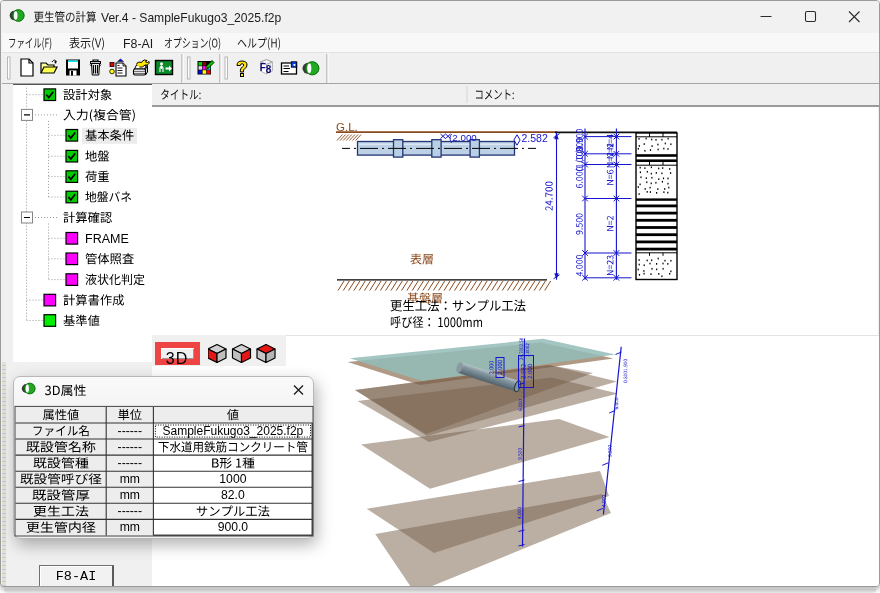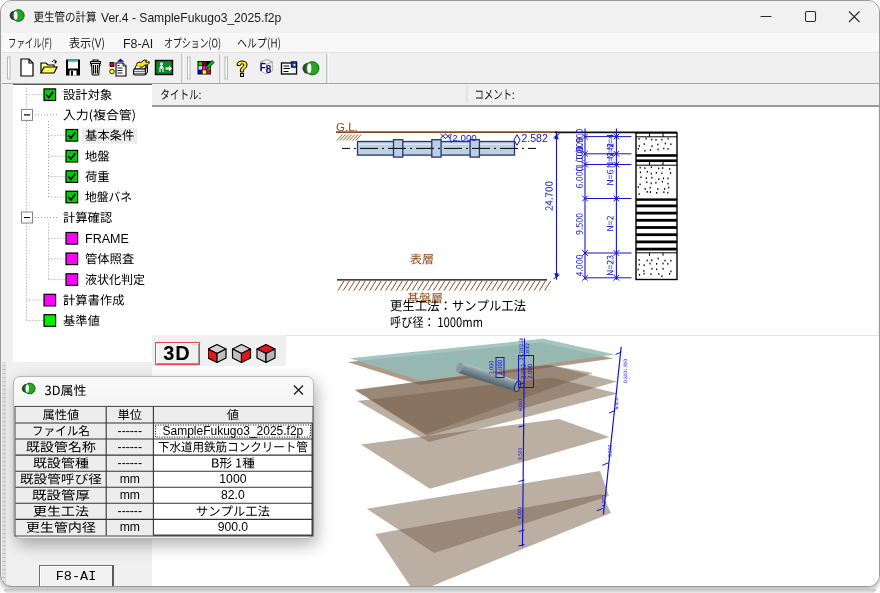--- a/index.html
+++ b/index.html
@@ -1,16 +1,16 @@
 <!DOCTYPE html>
 <html><head><meta charset="utf-8"><style>
 *{margin:0;padding:0;box-sizing:border-box}
 body{width:880px;height:593px;font-family:"Liberation Sans",sans-serif;overflow:hidden;background:#fff}
 body{background:#fff}
-#win{position:absolute;left:0;top:0;width:880px;height:587px;background:#f0f0f0;border:1px solid #9a9a9a;border-radius:12px;box-shadow:0 3px 5px rgba(0,0,0,0.28);overflow:hidden}
+#win{position:absolute;left:0;top:0;width:880px;height:587px;background:#f0f0f0;border:1px solid #9a9a9a;border-radius:4px;box-shadow:0 3px 5px rgba(0,0,0,0.28);overflow:hidden}
 .abs{position:absolute}
 </style></head><body>
 <div id="win">
     <svg class="abs" style="left:0;top:0" width="878" height="32" viewBox="0 0 878 32">
 <rect width="878" height="32" fill="#f1f1f1"></rect>
 <g transform="translate(10,8.5)">
 <circle cx="3.4799999999999995" cy="6" r="4.800000000000001" fill="#3a3a3a"></circle>
 <circle cx="7.32" cy="6" r="6" fill="#22a822"></circle>
 <circle cx="7.32" cy="6" r="5.82" fill="none" stroke="#0a700a" stroke-width="1"></circle>
 <ellipse cx="4.68" cy="6" rx="1.7999999999999998" ry="4.32" fill="#fff"></ellipse>
@@ -425,21 +425,21 @@
       <path d="M608.2,412.0 l6,-2.5" stroke="#1414cc" stroke-width="1"></path>
       <path d="M601.3,464.3 l6,-2.5" stroke="#1414cc" stroke-width="1"></path>
       <path d="M595.8,509.9 l6,-2.5" stroke="#1414cc" stroke-width="1"></path>
       <path transform="translate(624.5,370) rotate(-90) translate(-12,1.7)" d="M1.3 0.1C2 0.1 2.4 -0.5 2.4 -1.8C2.4 -3 2 -3.6 1.3 -3.6C0.7 -3.6 0.2 -3 0.2 -1.8C0.2 -0.5 0.7 0.1 1.3 0.1ZM1.3 -0.3C0.9 -0.3 0.7 -0.7 0.7 -1.8C0.7 -2.8 0.9 -3.2 1.3 -3.2C1.7 -3.2 2 -2.8 2 -1.8C2 -0.7 1.7 -0.3 1.3 -0.3Z M3.3 0.1C3.5 0.1 3.6 -0.1 3.6 -0.3C3.6 -0.5 3.5 -0.6 3.3 -0.6C3.2 -0.6 3 -0.5 3 -0.3C3 -0.1 3.2 0.1 3.3 0.1Z M5.3 0.1C6 0.1 6.4 -0.3 6.4 -0.8C6.4 -1.3 6.2 -1.6 5.9 -1.8V-1.8C6.1 -2 6.3 -2.3 6.3 -2.6C6.3 -3.2 6 -3.6 5.4 -3.6C4.8 -3.6 4.4 -3.2 4.4 -2.7C4.4 -2.3 4.6 -2 4.9 -1.9V-1.8C4.5 -1.7 4.2 -1.3 4.2 -0.9C4.2 -0.3 4.7 0.1 5.3 0.1ZM5.6 -1.9C5.2 -2.1 4.8 -2.3 4.8 -2.7C4.8 -3 5 -3.2 5.3 -3.2C5.7 -3.2 5.9 -3 5.9 -2.6C5.9 -2.4 5.8 -2.1 5.6 -1.9ZM5.3 -0.3C4.9 -0.3 4.6 -0.5 4.6 -0.9C4.6 -1.2 4.8 -1.5 5.1 -1.7C5.6 -1.5 6 -1.3 6 -0.9C6 -0.5 5.8 -0.3 5.3 -0.3Z M8 0.1C8.7 0.1 9.1 -0.5 9.1 -1.8C9.1 -3 8.7 -3.6 8 -3.6C7.3 -3.6 6.9 -3 6.9 -1.8C6.9 -0.5 7.3 0.1 8 0.1ZM8 -0.3C7.6 -0.3 7.3 -0.7 7.3 -1.8C7.3 -2.8 7.6 -3.2 8 -3.2C8.4 -3.2 8.7 -2.8 8.7 -1.8C8.7 -0.7 8.4 -0.3 8 -0.3Z M10.7 0.1C11.3 0.1 11.8 -0.5 11.8 -1.8C11.8 -3 11.3 -3.6 10.7 -3.6C10 -3.6 9.6 -3 9.6 -1.8C9.6 -0.5 10 0.1 10.7 0.1ZM10.7 -0.3C10.3 -0.3 10 -0.7 10 -1.8C10 -2.8 10.3 -3.2 10.7 -3.2C11.1 -3.2 11.3 -2.8 11.3 -1.8C11.3 -0.7 11.1 -0.3 10.7 -0.3Z M12.4 0H14.3V-0.4H13.6V-3.5H13.3C13.1 -3.4 12.9 -3.3 12.6 -3.3V-3H13.2V-0.4H12.4Z M15.3 0.1C15.5 0.1 15.6 -0.1 15.6 -0.3C15.6 -0.5 15.5 -0.6 15.3 -0.6C15.1 -0.6 15 -0.5 15 -0.3C15 -0.1 15.1 0.1 15.3 0.1Z M17.1 0.1C17.8 0.1 18.4 -0.5 18.4 -1.9C18.4 -3 17.9 -3.6 17.2 -3.6C16.7 -3.6 16.2 -3.1 16.2 -2.4C16.2 -1.7 16.6 -1.3 17.2 -1.3C17.5 -1.3 17.8 -1.5 18 -1.8C17.9 -0.7 17.6 -0.3 17.1 -0.3C16.9 -0.3 16.7 -0.4 16.5 -0.6L16.3 -0.3C16.5 -0.1 16.7 0.1 17.1 0.1ZM18 -2.1C17.7 -1.8 17.5 -1.7 17.2 -1.7C16.8 -1.7 16.6 -2 16.6 -2.4C16.6 -2.9 16.9 -3.2 17.2 -3.2C17.7 -3.2 17.9 -2.9 18 -2.1Z M20 0.1C20.7 0.1 21.1 -0.5 21.1 -1.8C21.1 -3 20.7 -3.6 20 -3.6C19.3 -3.6 18.9 -3 18.9 -1.8C18.9 -0.5 19.3 0.1 20 0.1ZM20 -0.3C19.6 -0.3 19.3 -0.7 19.3 -1.8C19.3 -2.8 19.6 -3.2 20 -3.2C20.4 -3.2 20.7 -2.8 20.7 -1.8C20.7 -0.7 20.4 -0.3 20 -0.3Z M22.7 0.1C23.3 0.1 23.7 -0.5 23.7 -1.8C23.7 -3 23.3 -3.6 22.7 -3.6C22 -3.6 21.6 -3 21.6 -1.8C21.6 -0.5 22 0.1 22.7 0.1ZM22.7 -0.3C22.3 -0.3 22 -0.7 22 -1.8C22 -2.8 22.3 -3.2 22.7 -3.2C23 -3.2 23.3 -2.8 23.3 -1.8C23.3 -0.7 23 -0.3 22.7 -0.3Z" fill="#1414cc"></path>
       <path transform="translate(520.3,348) rotate(-90) translate(-11.2,1.6)" d="M0.2 0H2.3V-0.4H1.4C1.2 -0.4 1 -0.3 0.8 -0.3C1.6 -1.1 2.1 -1.7 2.1 -2.4C2.1 -3 1.7 -3.4 1.2 -3.4C0.7 -3.4 0.4 -3.2 0.2 -2.9L0.4 -2.6C0.6 -2.9 0.8 -3 1.1 -3C1.5 -3 1.7 -2.7 1.7 -2.4C1.7 -1.8 1.2 -1.1 0.2 -0.2Z M4 0H4.4V-0.9H4.9V-1.2H4.4V-3.3H4L2.6 -1.2V-0.9H4ZM4 -1.2H3L3.8 -2.4C3.9 -2.5 4 -2.7 4 -2.8H4C4 -2.7 4 -2.4 4 -2.2Z M5.6 0.1C5.8 0.1 5.9 -0.1 5.9 -0.3C5.9 -0.4 5.8 -0.6 5.6 -0.6C5.5 -0.6 5.3 -0.4 5.3 -0.3C5.3 -0.1 5.5 0.1 5.6 0.1Z M7.1 0H7.6C7.6 -1.3 7.8 -2.1 8.5 -3.1V-3.3H6.5V-2.9H8.1C7.4 -2 7.2 -1.3 7.1 0Z M10 0.1C10.6 0.1 11 -0.5 11 -1.7C11 -2.8 10.6 -3.4 10 -3.4C9.4 -3.4 9 -2.8 9 -1.7C9 -0.5 9.4 0.1 10 0.1ZM10 -0.3C9.6 -0.3 9.4 -0.7 9.4 -1.7C9.4 -2.6 9.6 -3 10 -3C10.4 -3 10.6 -2.6 10.6 -1.7C10.6 -0.7 10.4 -0.3 10 -0.3Z M12.5 0.1C13.1 0.1 13.5 -0.5 13.5 -1.7C13.5 -2.8 13.1 -3.4 12.5 -3.4C11.9 -3.4 11.5 -2.8 11.5 -1.7C11.5 -0.5 11.9 0.1 12.5 0.1ZM12.5 -0.3C12.1 -0.3 11.9 -0.7 11.9 -1.7C11.9 -2.6 12.1 -3 12.5 -3C12.9 -3 13.1 -2.6 13.1 -1.7C13.1 -0.7 12.9 -0.3 12.5 -0.3Z M13.9 0H16V-0.4H15.1C14.9 -0.4 14.7 -0.3 14.6 -0.3C15.3 -1.1 15.9 -1.7 15.9 -2.4C15.9 -3 15.5 -3.4 14.9 -3.4C14.5 -3.4 14.2 -3.2 13.9 -2.9L14.2 -2.6C14.3 -2.9 14.6 -3 14.8 -3C15.3 -3 15.4 -2.7 15.4 -2.4C15.4 -1.8 15 -1.1 13.9 -0.2Z M16.9 0.1C17 0.1 17.2 -0.1 17.2 -0.3C17.2 -0.4 17 -0.6 16.9 -0.6C16.7 -0.6 16.6 -0.4 16.6 -0.3C16.6 -0.1 16.7 0.1 16.9 0.1Z M18.7 0.1C19.2 0.1 19.7 -0.4 19.7 -1.1C19.7 -1.8 19.3 -2.1 18.8 -2.1C18.6 -2.1 18.4 -2.1 18.3 -2L18.3 -2.9H19.6V-3.3H18L17.9 -1.8L18.1 -1.6C18.3 -1.7 18.4 -1.8 18.6 -1.8C19.1 -1.8 19.3 -1.5 19.3 -1.1C19.3 -0.6 19 -0.3 18.6 -0.3C18.2 -0.3 18 -0.5 17.8 -0.6L17.6 -0.4C17.8 -0.2 18.1 0.1 18.7 0.1Z M21.2 0.1C21.9 0.1 22.3 -0.3 22.3 -0.8C22.3 -1.2 22 -1.5 21.7 -1.7V-1.7C21.9 -1.8 22.2 -2.1 22.2 -2.5C22.2 -3 21.8 -3.3 21.3 -3.3C20.7 -3.3 20.3 -3 20.3 -2.5C20.3 -2.2 20.6 -1.9 20.8 -1.8V-1.7C20.5 -1.6 20.2 -1.3 20.2 -0.8C20.2 -0.3 20.6 0.1 21.2 0.1ZM21.5 -1.8C21.1 -1.9 20.7 -2.1 20.7 -2.5C20.7 -2.8 20.9 -3 21.2 -3C21.6 -3 21.8 -2.8 21.8 -2.5C21.8 -2.2 21.7 -2 21.5 -1.8ZM21.2 -0.2C20.9 -0.2 20.6 -0.5 20.6 -0.9C20.6 -1.2 20.7 -1.4 21 -1.6C21.5 -1.4 21.9 -1.3 21.9 -0.8C21.9 -0.5 21.6 -0.2 21.2 -0.2Z" fill="#1414cc"></path>
       <path transform="translate(526.5,349) rotate(-90) translate(-6.9,1.6)" d="M0.2 0H2.3V-0.4H1.4C1.2 -0.4 1 -0.3 0.8 -0.3C1.6 -1.1 2.1 -1.7 2.1 -2.4C2.1 -3 1.7 -3.4 1.2 -3.4C0.7 -3.4 0.4 -3.2 0.2 -2.9L0.4 -2.6C0.6 -2.9 0.8 -3 1.1 -3C1.5 -3 1.7 -2.7 1.7 -2.4C1.7 -1.8 1.2 -1.1 0.2 -0.2Z M3.1 0.1C3.3 0.1 3.4 -0.1 3.4 -0.3C3.4 -0.4 3.3 -0.6 3.1 -0.6C3 -0.6 2.8 -0.4 2.8 -0.3C2.8 -0.1 3 0.1 3.1 0.1Z M5 0.1C5.6 0.1 6 -0.5 6 -1.7C6 -2.8 5.6 -3.4 5 -3.4C4.4 -3.4 4 -2.8 4 -1.7C4 -0.5 4.4 0.1 5 0.1ZM5 -0.3C4.6 -0.3 4.4 -0.7 4.4 -1.7C4.4 -2.6 4.6 -3 5 -3C5.4 -3 5.6 -2.6 5.6 -1.7C5.6 -0.7 5.4 -0.3 5 -0.3Z M7.5 0.1C8.1 0.1 8.5 -0.5 8.5 -1.7C8.5 -2.8 8.1 -3.4 7.5 -3.4C6.9 -3.4 6.5 -2.8 6.5 -1.7C6.5 -0.5 6.9 0.1 7.5 0.1ZM7.5 -0.3C7.1 -0.3 6.9 -0.7 6.9 -1.7C6.9 -2.6 7.1 -3 7.5 -3C7.9 -3 8.1 -2.6 8.1 -1.7C8.1 -0.7 7.9 -0.3 7.5 -0.3Z M10 0.1C10.6 0.1 11 -0.5 11 -1.7C11 -2.8 10.6 -3.4 10 -3.4C9.4 -3.4 9 -2.8 9 -1.7C9 -0.5 9.4 0.1 10 0.1ZM10 -0.3C9.6 -0.3 9.4 -0.7 9.4 -1.7C9.4 -2.6 9.6 -3 10 -3C10.4 -3 10.6 -2.6 10.6 -1.7C10.6 -0.7 10.4 -0.3 10 -0.3Z M11.4 0H13.5V-0.4H12.6C12.4 -0.4 12.2 -0.3 12.1 -0.3C12.8 -1.1 13.4 -1.7 13.4 -2.4C13.4 -3 13 -3.4 12.4 -3.4C12 -3.4 11.7 -3.2 11.4 -2.9L11.7 -2.6C11.8 -2.9 12.1 -3 12.3 -3C12.8 -3 13 -2.7 13 -2.4C13 -1.8 12.5 -1.1 11.4 -0.2Z" fill="#1414cc"></path>
       <path transform="translate(615.5,402.5) rotate(-90) translate(-6,1.7)" d="M1.4 0.1C2 0.1 2.5 -0.4 2.5 -1.1C2.5 -1.8 2.1 -2.2 1.5 -2.2C1.2 -2.2 0.9 -2 0.7 -1.8C0.7 -2.9 1.1 -3.2 1.6 -3.2C1.8 -3.2 2 -3.1 2.1 -3L2.4 -3.2C2.2 -3.4 1.9 -3.6 1.6 -3.6C0.9 -3.6 0.3 -3.1 0.3 -1.7C0.3 -0.5 0.8 0.1 1.4 0.1ZM0.7 -1.4C0.9 -1.7 1.2 -1.9 1.4 -1.9C1.8 -1.9 2 -1.6 2 -1.1C2 -0.6 1.8 -0.3 1.4 -0.3C1 -0.3 0.7 -0.7 0.7 -1.4Z M3.3 0.1C3.5 0.1 3.6 -0.1 3.6 -0.3C3.6 -0.5 3.5 -0.6 3.3 -0.6C3.2 -0.6 3 -0.5 3 -0.3C3 -0.1 3.2 0.1 3.3 0.1Z M5.3 0.1C6 0.1 6.4 -0.5 6.4 -1.8C6.4 -3 6 -3.6 5.3 -3.6C4.7 -3.6 4.2 -3 4.2 -1.8C4.2 -0.5 4.7 0.1 5.3 0.1ZM5.3 -0.3C4.9 -0.3 4.7 -0.7 4.7 -1.8C4.7 -2.8 4.9 -3.2 5.3 -3.2C5.7 -3.2 6 -2.8 6 -1.8C6 -0.7 5.7 -0.3 5.3 -0.3Z M8 0.1C8.7 0.1 9.1 -0.5 9.1 -1.8C9.1 -3 8.7 -3.6 8 -3.6C7.3 -3.6 6.9 -3 6.9 -1.8C6.9 -0.5 7.3 0.1 8 0.1ZM8 -0.3C7.6 -0.3 7.3 -0.7 7.3 -1.8C7.3 -2.8 7.6 -3.2 8 -3.2C8.4 -3.2 8.7 -2.8 8.7 -1.8C8.7 -0.7 8.4 -0.3 8 -0.3Z M10.7 0.1C11.3 0.1 11.8 -0.5 11.8 -1.8C11.8 -3 11.3 -3.6 10.7 -3.6C10 -3.6 9.6 -3 9.6 -1.8C9.6 -0.5 10 0.1 10.7 0.1ZM10.7 -0.3C10.3 -0.3 10 -0.7 10 -1.8C10 -2.8 10.3 -3.2 10.7 -3.2C11.1 -3.2 11.3 -2.8 11.3 -1.8C11.3 -0.7 11.1 -0.3 10.7 -0.3Z" fill="#1414cc"></path>
       <path transform="translate(608.8,450) rotate(-90) translate(-6,1.7)" d="M1.1 0.1C1.8 0.1 2.4 -0.5 2.4 -1.9C2.4 -3 1.9 -3.6 1.2 -3.6C0.7 -3.6 0.2 -3.1 0.2 -2.4C0.2 -1.7 0.6 -1.3 1.2 -1.3C1.5 -1.3 1.8 -1.5 2 -1.8C2 -0.7 1.6 -0.3 1.1 -0.3C0.9 -0.3 0.7 -0.4 0.5 -0.6L0.3 -0.3C0.5 -0.1 0.7 0.1 1.1 0.1ZM2 -2.1C1.8 -1.8 1.5 -1.7 1.3 -1.7C0.8 -1.7 0.6 -2 0.6 -2.4C0.6 -2.9 0.9 -3.2 1.2 -3.2C1.7 -3.2 1.9 -2.9 2 -2.1Z M3.3 0.1C3.5 0.1 3.6 -0.1 3.6 -0.3C3.6 -0.5 3.5 -0.6 3.3 -0.6C3.2 -0.6 3 -0.5 3 -0.3C3 -0.1 3.2 0.1 3.3 0.1Z M5.3 0.1C5.8 0.1 6.4 -0.4 6.4 -1.1C6.4 -1.9 5.9 -2.3 5.3 -2.3C5.1 -2.3 5 -2.2 4.8 -2.1L4.9 -3.1H6.2V-3.5H4.5L4.4 -1.9L4.6 -1.7C4.8 -1.9 5 -1.9 5.2 -1.9C5.7 -1.9 6 -1.6 6 -1.1C6 -0.6 5.6 -0.3 5.2 -0.3C4.8 -0.3 4.5 -0.5 4.3 -0.7L4.1 -0.4C4.4 -0.2 4.7 0.1 5.3 0.1Z M8 0.1C8.7 0.1 9.1 -0.5 9.1 -1.8C9.1 -3 8.7 -3.6 8 -3.6C7.3 -3.6 6.9 -3 6.9 -1.8C6.9 -0.5 7.3 0.1 8 0.1ZM8 -0.3C7.6 -0.3 7.3 -0.7 7.3 -1.8C7.3 -2.8 7.6 -3.2 8 -3.2C8.4 -3.2 8.7 -2.8 8.7 -1.8C8.7 -0.7 8.4 -0.3 8 -0.3Z M10.7 0.1C11.3 0.1 11.8 -0.5 11.8 -1.8C11.8 -3 11.3 -3.6 10.7 -3.6C10 -3.6 9.6 -3 9.6 -1.8C9.6 -0.5 10 0.1 10.7 0.1ZM10.7 -0.3C10.3 -0.3 10 -0.7 10 -1.8C10 -2.8 10.3 -3.2 10.7 -3.2C11.1 -3.2 11.3 -2.8 11.3 -1.8C11.3 -0.7 11.1 -0.3 10.7 -0.3Z" fill="#1414cc"></path>
       <path transform="translate(602.8,500) rotate(-90) translate(-6,1.7)" d="M1.6 0H2V-1H2.5V-1.3H2V-3.5H1.6L0.1 -1.3V-1H1.6ZM1.6 -1.3H0.6L1.4 -2.5C1.5 -2.7 1.6 -2.9 1.6 -3H1.7C1.6 -2.9 1.6 -2.6 1.6 -2.4Z M3.3 0.1C3.5 0.1 3.6 -0.1 3.6 -0.3C3.6 -0.5 3.5 -0.6 3.3 -0.6C3.2 -0.6 3 -0.5 3 -0.3C3 -0.1 3.2 0.1 3.3 0.1Z M5.3 0.1C6 0.1 6.4 -0.5 6.4 -1.8C6.4 -3 6 -3.6 5.3 -3.6C4.7 -3.6 4.2 -3 4.2 -1.8C4.2 -0.5 4.7 0.1 5.3 0.1ZM5.3 -0.3C4.9 -0.3 4.7 -0.7 4.7 -1.8C4.7 -2.8 4.9 -3.2 5.3 -3.2C5.7 -3.2 6 -2.8 6 -1.8C6 -0.7 5.7 -0.3 5.3 -0.3Z M8 0.1C8.7 0.1 9.1 -0.5 9.1 -1.8C9.1 -3 8.7 -3.6 8 -3.6C7.3 -3.6 6.9 -3 6.9 -1.8C6.9 -0.5 7.3 0.1 8 0.1ZM8 -0.3C7.6 -0.3 7.3 -0.7 7.3 -1.8C7.3 -2.8 7.6 -3.2 8 -3.2C8.4 -3.2 8.7 -2.8 8.7 -1.8C8.7 -0.7 8.4 -0.3 8 -0.3Z M10.7 0.1C11.3 0.1 11.8 -0.5 11.8 -1.8C11.8 -3 11.3 -3.6 10.7 -3.6C10 -3.6 9.6 -3 9.6 -1.8C9.6 -0.5 10 0.1 10.7 0.1ZM10.7 -0.3C10.3 -0.3 10 -0.7 10 -1.8C10 -2.8 10.3 -3.2 10.7 -3.2C11.1 -3.2 11.3 -2.8 11.3 -1.8C11.3 -0.7 11.1 -0.3 10.7 -0.3Z" fill="#1414cc"></path>
     </svg>
-    <div class="abs" style="left:153.5px;top:340.5px;width:45px;height:23px;background:#f0f0f0;border:1px solid #ef4444;box-shadow:inset 1px 1px 0 #fff,inset -1px -1px 0 #9a9a9a;text-align:center;font-weight:bold;font-size:20px;letter-spacing:1px;line-height:21px">3D</div>
+    <div class="abs" style="left:153.5px;top:340.5px;width:45px;height:23px;background:#f0f0f0;border:6px solid #ef4444;box-shadow:inset 1px 1px 0 #fff,inset -1px -1px 0 #9a9a9a;text-align:center;font-weight:normal;font-size:16px;letter-spacing:1px;line-height:21px">3D</div>
     <svg class="abs" style="left:207px;top:342px" width="70" height="21" viewBox="0 0 70 21">
       <g transform="translate(0,1.5)" stroke="#000" stroke-width="1.2" stroke-linejoin="round">
 <path d="M0,4.5 L9,0 L18,4.5 L9,9 Z" fill="#d0d0d0"></path>
 <path d="M0,4.5 L9,9 L9,18 L0,13.5 Z" fill="#e81717"></path>
 <path d="M18,4.5 L9,9 L9,18 L18,13.5 Z" fill="#bfbfbf"></path>
       </g>
       <g transform="translate(24.5,1.5)" stroke="#000" stroke-width="1.2" stroke-linejoin="round">
 <path d="M0,4.5 L9,0 L18,4.5 L9,9 Z" fill="#d0d0d0"></path>
 <path d="M0,4.5 L9,9 L9,18 L0,13.5 Z" fill="#bfbfbf"></path>
 <path d="M18,4.5 L9,9 L9,18 L18,13.5 Z" fill="#e81717"></path>

